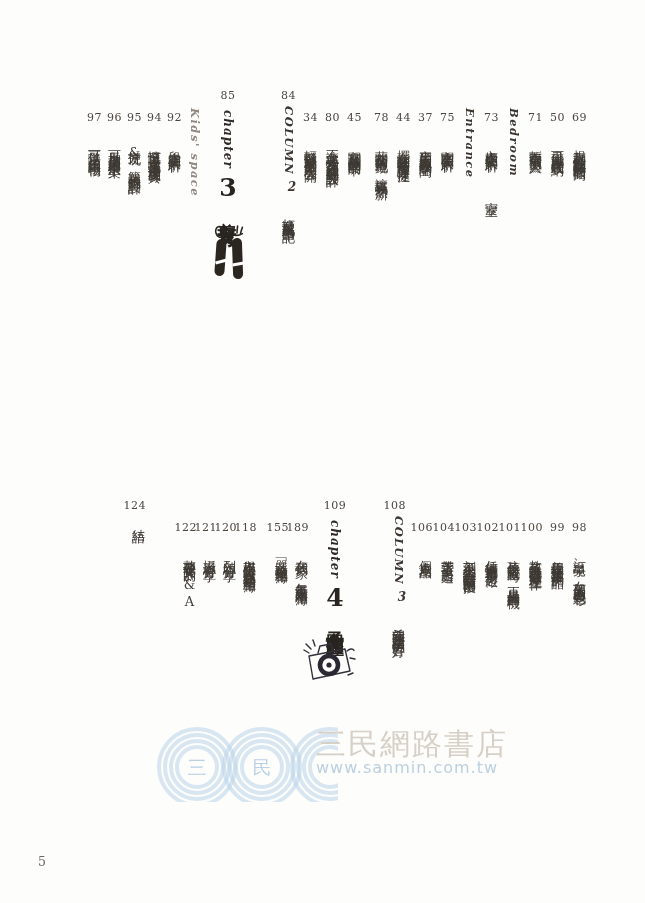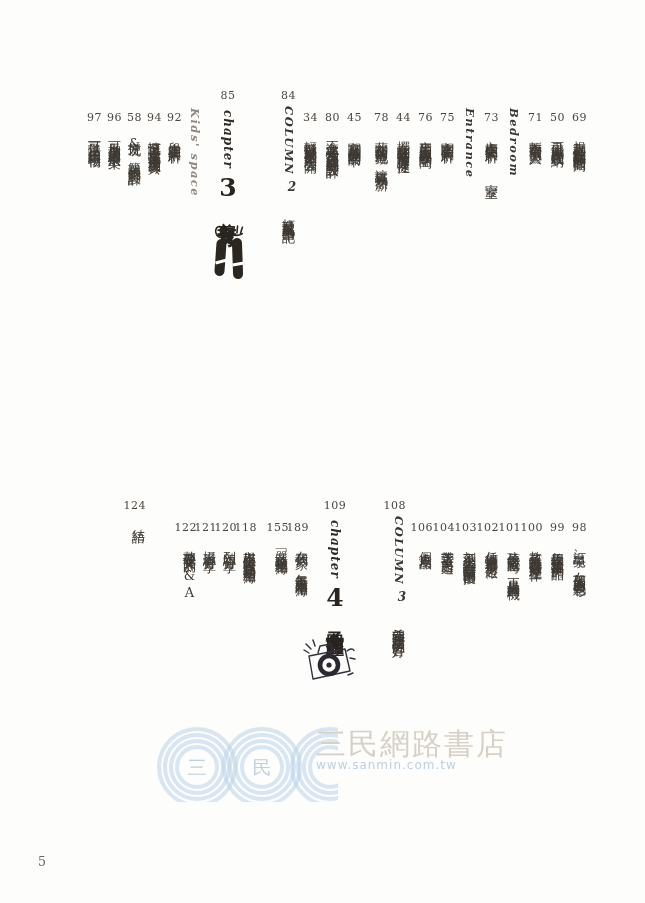--- a/index.html
+++ b/index.html
@@ -22,21 +22,21 @@
     z-index:2;
   }
   .band-top    { top:88px;  right:58px;  }
   .band-ch3    { top:88px;  right:397px; }
   .band-bottom { top:498px; right:58px;  }
   .band-ch4    { top:498px; right:290px; }
 
   .col { flex:none; display:flex; flex-direction:column; align-items:flex-end; }
   .band-top .col, .band-bottom .col { width:16px; }
   .band-ch3 .col, .band-ch4 .col    { width:14px; }
-  .col.pad     { padding-top:22px; }
+  .col.pad     { padding-top:22px;gap:9px; }
   .col.pad-en  { padding-top:20px; }
   .gap-sm { margin-right:5px; }
   .gap-md { margin-right:12px; }
   .gap-lg { margin-right:31px; }
 
   .num {
     font-size:11px; line-height:15px; height:18px;
     color:#4c463f; white-space:nowrap; letter-spacing:.5px;
   }
   .vtext {
@@ -75,21 +75,21 @@
   .ch-icon { margin-top:9px; }
 
   
   .wm { position:absolute; z-index:1; }
   .wm-logo { left:150px; top:718px; }
   .wm-name {
     left:316px; top:724px; font-size:30px; letter-spacing:2px;
     color:#d6d0c6; white-space:nowrap;
   }
   .wm-url {
-    left:316px; top:758px; font-size:12px; letter-spacing:1px;
+    left:316px; top:758px; font-size:16px; letter-spacing:1px;
     color:#bcd0e0; font-family:"DejaVu Sans", sans-serif;
   }
 
   .folio { position:absolute; left:38px; top:854px; font-size:12.5px; color:#6b655e; z-index:2; }
 </style>
 </head>
 <body>
 
 <svg class="wm wm-logo" width="188" height="84" viewBox="0 0 188 84">
   <g fill="none" stroke="#b9d3e8" stroke-opacity="0.55" stroke-width="4">
@@ -136,21 +136,21 @@
       <div class="vtext vtext2">寢室</div>
     </div>
     <div class="col pad-en">
       <div class="en-label">Entrance</div>
     </div>
     <div class="col pad">
       <div class="num">75</div>
       <div class="vtext">玄關空間大解析!</div>
     </div>
     <div class="col pad">
-      <div class="num">76</div>
+      <div class="num">37</div>
       <div class="vtext">實用的個人專屬收納空間</div>
     </div>
     <div class="col pad">
       <div class="num">44</div>
       <div class="vtext">擺在玄關的物品考量提升便捷性</div>
     </div>
     <div class="col pad">
       <div class="num">78</div>
       <div class="vtext">藉玄關旁的落地鏡,讓氣氛煥然一新</div>
     </div>
@@ -203,21 +203,21 @@
     </div>
     <div class="col pad">
       <div class="num">92</div>
       <div class="vtext">兒童空間大解析!</div>
     </div>
     <div class="col pad">
       <div class="num">94</div>
       <div class="vtext">慎選可隨子女成長轉換用途的傢具</div>
     </div>
     <div class="col pad">
-      <div class="num">58</div>
+      <div class="num">95</div>
       <div class="vtext">方便玩&amp;簡單收的規劃設計</div>
     </div>
     <div class="col pad">
       <div class="num">96</div>
       <div class="vtext">可長期使用的繪本展示架</div>
     </div>
     <div class="col pad">
       <div class="num">97</div>
       <div class="vtext">可伴隨一生的生日禮物</div>
     </div>

